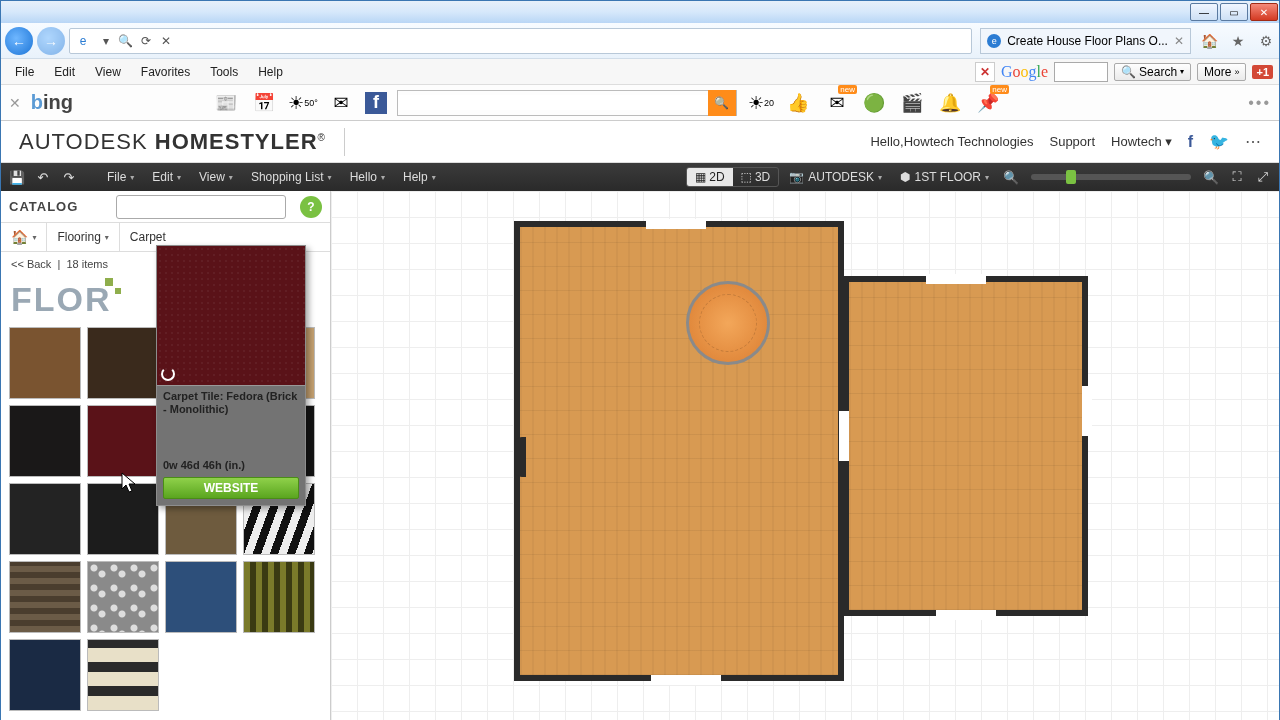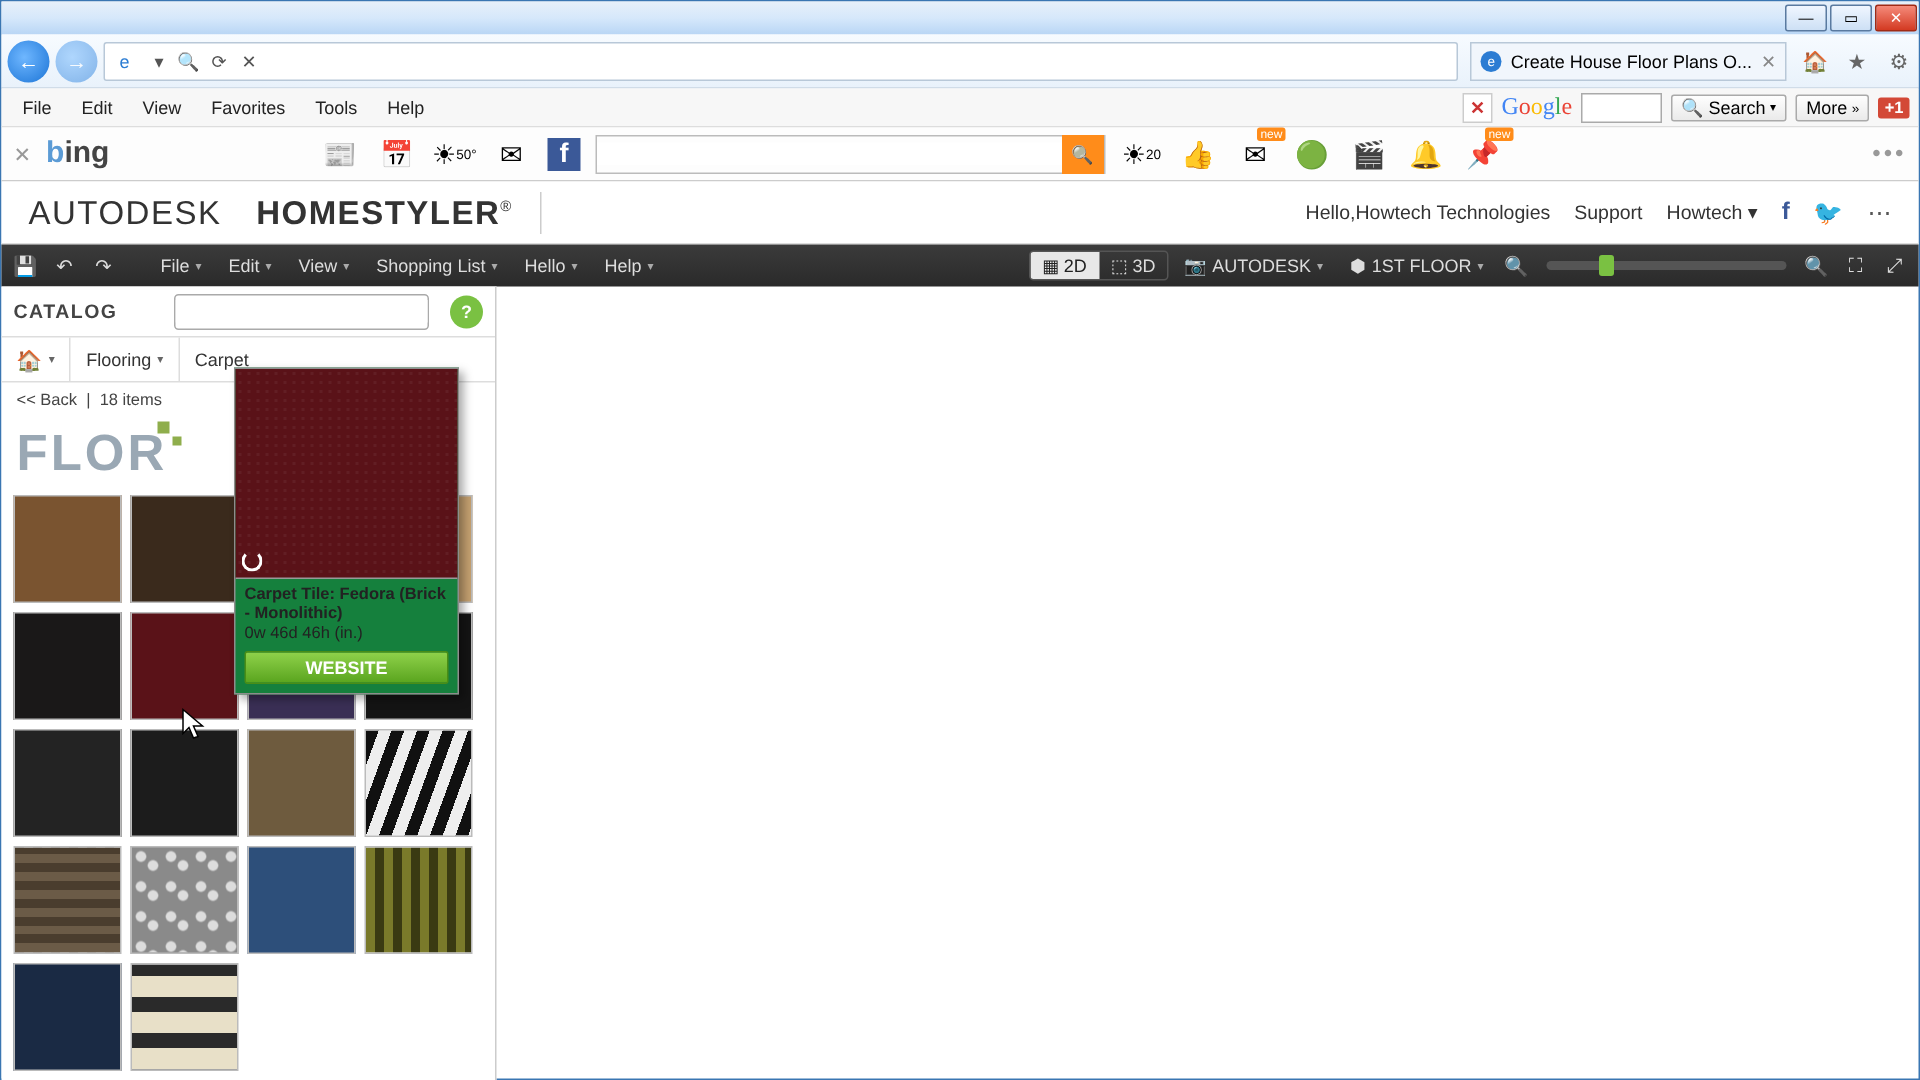--- a/index.html
+++ b/index.html
@@ -33,37 +33,37 @@
 .binglogo{ font-size:20px; font-weight:600; color:#444; font-family:"Segoe UI",sans-serif;}
 .binglogo .b{color:#5b9bd5;} 
 .tb3spacer{width:120px;}
 .tb3icon{width:28px;height:28px;display:flex;align-items:center;justify-content:center;font-size:18px;}
 .bigsearch{flex:1;max-width:340px;height:26px;border:1px solid #bbb;display:flex;align-items:center;}
 .bigsearch input{flex:1;border:none;outline:none;padding:0 6px;}
 .bigsearch .go{width:28px;height:26px;background:#ff8c1a;color:#fff;display:flex;align-items:center;justify-content:center;}
 .dots{margin-left:auto;color:#999;font-size:16px;letter-spacing:2px;}
 .appheader{ height:42px; border-bottom:1px solid #ddd; display:flex; align-items:center; padding:0 18px; gap:18px; background:#fff; }
 .brand{ font-family:"Segoe UI",sans-serif; font-weight:300; font-size:22px; color:#333; letter-spacing:1px;}
-.brand b{font-weight:600;margin-left:16px;}
+.brand b{font-weight:600;}
 .brand sup{font-size:10px;}
 .vsep{width:1px;height:28px;background:#ccc;}
 .appheader .right{margin-left:auto;display:flex;align-items:center;gap:16px;color:#333;font-size:13px;}
 .sicon{font-size:16px;color:#555;}
 .darkbar{ height:28px; background:linear-gradient(#3b3b3b,#2a2a2a); display:flex; align-items:center; color:#ddd; font-size:12px; padding:0 4px; gap:2px;}
 .darkbar .grp{display:flex;align-items:center;gap:2px;}
 .dbtn{padding:3px 8px;display:flex;align-items:center;gap:4px;border-radius:2px;}
 .dbtn .arr{font-size:8px;color:#aaa;}
 .darkbar .spacer{flex:1;}
 .viewtoggle{display:flex;border:1px solid #555;border-radius:3px;overflow:hidden;}
 .viewtoggle .vt{padding:2px 8px;display:flex;align-items:center;gap:3px;}
 .viewtoggle .vt.active{background:#e8e8e8;color:#222;}
 .zoomslider{width:160px;height:6px;background:#555;border-radius:3px;position:relative;margin:0 6px;}
 .zoomslider .thumb{position:absolute;top:-4px;left:35px;width:10px;height:14px;background:#7ac142;border-radius:2px;}
 .iconbtn{width:24px;height:22px;display:flex;align-items:center;justify-content:center;font-size:13px;color:#ddd;}
-.appbody{display:flex;height:calc(720px - 22px - 36px - 26px - 36px - 42px - 28px);flex-direction:column;}
+.appbody{display:flex;height:calc(720px - 22px - 36px - 26px - 36px - 42px - 28px);}
 .sidebar{width:330px;border-right:1px solid #ccc;background:#fff;display:flex;flex-direction:column;position:relative;}
 .catbar{height:34px;display:flex;align-items:center;padding:0 8px;gap:8px;border-bottom:1px solid #ddd;}
 .cattitle{font-size:13px;font-weight:bold;letter-spacing:1px;color:#444;}
 .catsearch{flex:1;display:flex;align-items:center;border:1px solid #aaa;border-radius:3px;height:24px;overflow:hidden;max-width:170px;margin-left:auto;}
 .catsearch input{flex:1;border:none;outline:none;padding:0 6px;}
 .help{width:22px;height:22px;border-radius:50%;background:#7ac142;color:#fff;display:flex;align-items:center;justify-content:center;font-weight:bold;margin-left:6px;}
 .breadcrumb{height:30px;display:flex;align-items:center;border-bottom:1px solid #ddd;}
 .bc{padding:0 10px;height:100%;display:flex;align-items:center;gap:4px;border-right:1px solid #ddd;color:#333;}
 .bc .home{color:#7ac142;font-size:14px;}
 .bc .arr{font-size:8px;color:#666;}
@@ -74,25 +74,25 @@
 .swgrid{padding:0 8px 10px;display:grid;grid-template-columns:repeat(4,72px);gap:6px;}
 .sw{width:72px;height:72px;border:1px solid #bbb;}
 .canvas{flex:1;position:relative;background:#fff;}
 .grid{position:absolute;inset:0;background-image:linear-gradient(#eee 1px,transparent 1px),linear-gradient(90deg,#eee 1px,transparent 1px);background-size:26px 26px;}
 .room{position:absolute;background:#d89a52;background-image:repeating-linear-gradient(90deg,rgba(0,0,0,.04) 0 2px,transparent 2px 12px),repeating-linear-gradient(0deg,rgba(0,0,0,.06) 0 1px,transparent 1px 24px);border:6px solid #2a2a2a;}
 .room1{left:183px;top:30px;width:330px;height:460px;}
 .room2{left:512px;top:85px;width:245px;height:340px;}
 .opening{position:absolute;background:#fff;}
 .tablecircle{position:absolute;left:355px;top:90px;width:84px;height:84px;border-radius:50%;border:3px solid #8a8a8a;background:radial-gradient(circle at 50% 50%,#f3a75a,#da7d30);}
 .tablecircle:after{content:"";position:absolute;inset:10px;border-radius:50%;border:1px dashed rgba(0,0,0,.15);}
-.tooltip{position:absolute;left:155px;top:54px;width:150px;background:#15803d;border:1px solid #8d8d8d;box-shadow:3px 3px 6px rgba(0,0,0,.35);padding:0 0 6px;z-index:10;}
+.tooltip{position:absolute;left:155px;top:54px;width:150px;background:#737373;border:1px solid #8d8d8d;box-shadow:3px 3px 6px rgba(0,0,0,.35);padding:0 0 6px;z-index:10;}
 .tooltip .tpimg{height:140px;background:#5a1218;background-image:radial-gradient(rgba(255,255,255,.05) 1px,transparent 1px);background-size:6px 6px;border-bottom:1px solid #999;position:relative;}
 .tooltip .spin{position:absolute;left:4px;bottom:4px;width:14px;height:14px;border:2px solid #fff;border-top-color:transparent;border-radius:50%;}
 .tooltip .tptitle{padding:4px 6px 0;font-weight:bold;font-size:11px;color:#222;line-height:1.2;}
-.tooltip .tpdim{padding:0 6px 4px;font-weight:normal;font-size:11px;color:#222;}
+.tooltip .tpdim{padding:0 6px 4px;font-weight:bold;font-size:11px;color:#222;margin-top:43px;}
 .tooltip .tpbtn{margin:2px 6px 0;height:22px;background:linear-gradient(#8fd14a,#5aa51f);color:#fff;display:flex;align-items:center;justify-content:center;font-size:12px;font-weight:bold;border:1px solid #4a8d16;border-radius:2px;}
 .cursor{position:absolute;left:118px;top:280px;width:20px;height:24px;z-index:11;}
 .cursor svg{width:20px;height:24px;}
 .bump{position:absolute;left:-6px;top:210px;width:12px;height:40px;border-radius:8px 0 0 8px;background:#2a2a2a;}
 </style>
 </head>
 <body>
 
 <div class="window">
   <div class="titlebar">

